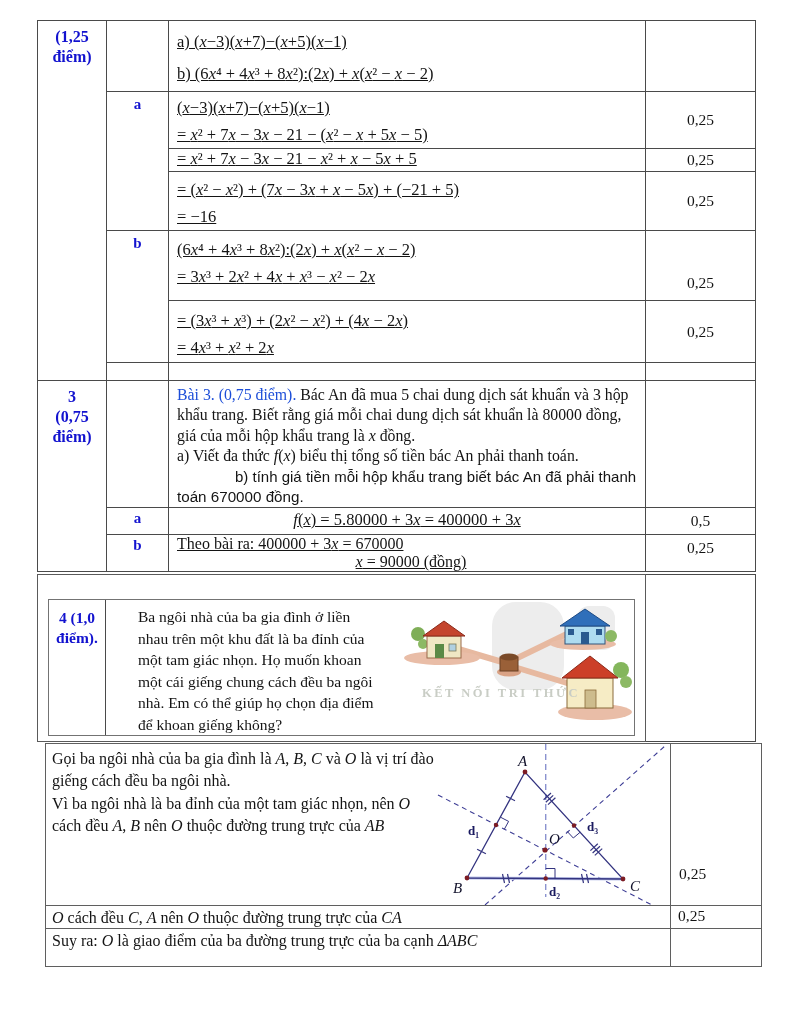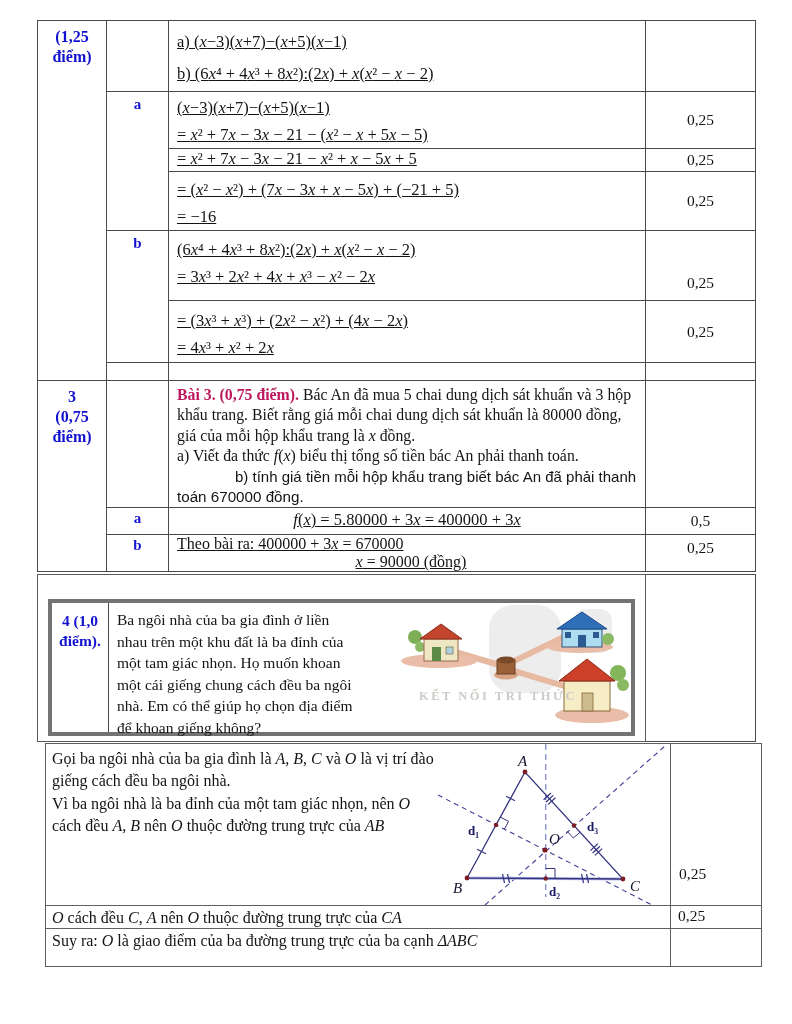--- a/index.html
+++ b/index.html
@@ -20,33 +20,33 @@
   .score-cell { text-align:center; vertical-align:middle; font-size:15.5px; }
   .score-bottom { vertical-align:bottom; padding-bottom:8px; }
   .score-top { vertical-align:top; padding-top:4px; }
   .hdr-lines div { line-height:32px; }
   .lh27 div { line-height:27px; }
   .pt2 { padding-top:2px; } .pt4 { padding-top:4px; } .pt5 { padding-top:5px; }
   .pt6 { padding-top:6px;margin-left:48px; } .pt1 { padding-top:0;margin-top:18px; }
   .one-line { line-height:20px; }
 
   .p3-statement { font-size:15.8px; line-height:20.4px; padding:4px 8px 0 8px; }
-  .p3-title { color:#be185d; font-weight:bold; }
+  .p3-title { color:#1d4ed8; font-weight:normal; }
   .p3-qb { font-family:"Liberation Sans", sans-serif; font-size:15px; text-indent:58px; }
   .p3-qb2 { font-family:"Liberation Sans", sans-serif; font-size:15.2px; }
   .center-formula { text-align:center; padding-left:0; }
 
   
   .p4-table { position:absolute; left:37px; top:574px; width:718px; }
   .p4-outer-cell { position:relative; border:1px solid #5a5a5a; }
   .p4-box { position:absolute; left:10px; top:24px; width:587px; height:137px;
-            border:4px solid #737373; display:flex; }
+            border:1px solid #737373; display:flex; }
   .p4-num { width:57px; border-right:1px solid #4a4a4a; color:#1212cf; font-weight:bold;
             font-size:15.5px; text-align:center; padding-top:8px; line-height:20px; }
-  .p4-content { position:relative; flex:1; }
+  .p4-content { position:relative; flex:1;margin-left:24px; }
   .p4-text { width:252px; font-size:15.5px; line-height:21.5px; padding:6px 0 0 8px; }
 
   
   .sol-table { position:absolute; left:45px; top:743px; width:716px; }
   .sol-table td { border:1px solid #5f5f5f; }
   .sol-main { position:relative; }
   .sol-text { width:395px; font-size:16px; line-height:22.4px; padding:4px 0 0 6px; }
   .sol-row { font-size:16px; padding:1px 0 0 6px; line-height:21px; }
   .sol-score { font-size:15.5px; padding:1px 0 0 7px; vertical-align:top; text-align:left; }
   .sol-score-low { vertical-align:bottom; padding:0 0 22px 8px; font-size:15.5px; }

